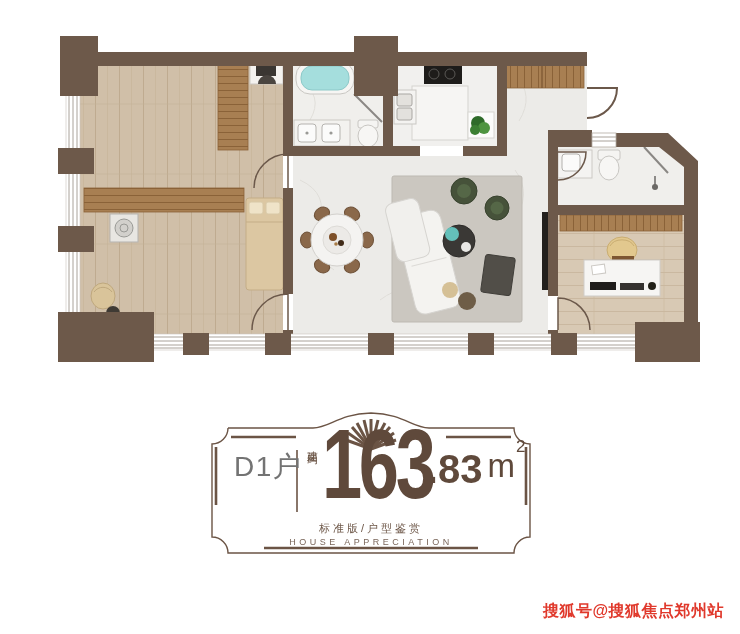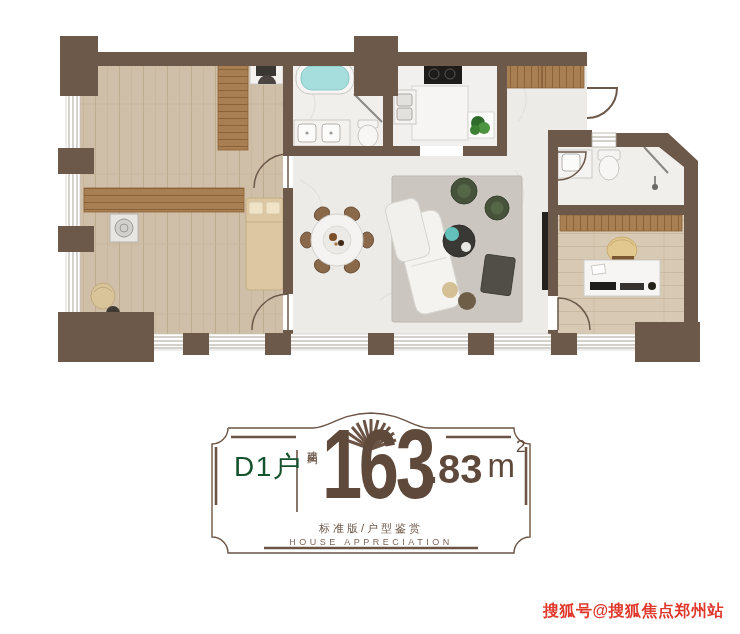--- a/index.html
+++ b/index.html
@@ -2,21 +2,21 @@
 <html><head>
 <meta charset="utf-8">
 <style>
   html,body{margin:0;padding:0;background:#ffffff;}
   .screen{position:relative;width:740px;height:634px;background:#ffffff;overflow:hidden;
           font-family:"Liberation Sans",sans-serif;}
   .plan-svg{position:absolute;left:0;top:0;}
   .badge-svg{position:absolute;left:200px;top:400px;}
   .abs{position:absolute;}
   .badge-unit{left:234px;top:451px;font-size:28px;line-height:31px;letter-spacing:1.5px;
-              color:#14532d;white-space:nowrap;}
+              color:#737373;white-space:nowrap;}
   .badge-area{left:306px;top:420px;height:98px;display:flex;align-items:center;color:#5f493b;}
   .area-prefix{writing-mode:vertical-rl;font-size:10.5px;letter-spacing:2px;color:#6d5748;
                height:46px;margin-bottom:8px;}
   .area-int{font-size:88px;font-weight:700;line-height:0.78;letter-spacing:-4px;
             transform:scale(0.82,1.12);transform-origin:left bottom;margin-left:2px;}
   .area-dec{font-size:40px;font-weight:700;line-height:0.8;margin-left:-30px;margin-bottom:1px;}
   .area-unit{font-size:33px;line-height:0.8;margin-left:5px;margin-bottom:5px;}
   .area-unit sup{font-size:17px;position:relative;top:-13px;left:1px;font-weight:400;}
   .badge-sub-cn{left:212px;top:521px;width:318px;text-align:center;font-size:11px;
                 letter-spacing:3px;color:#6d5748;}

